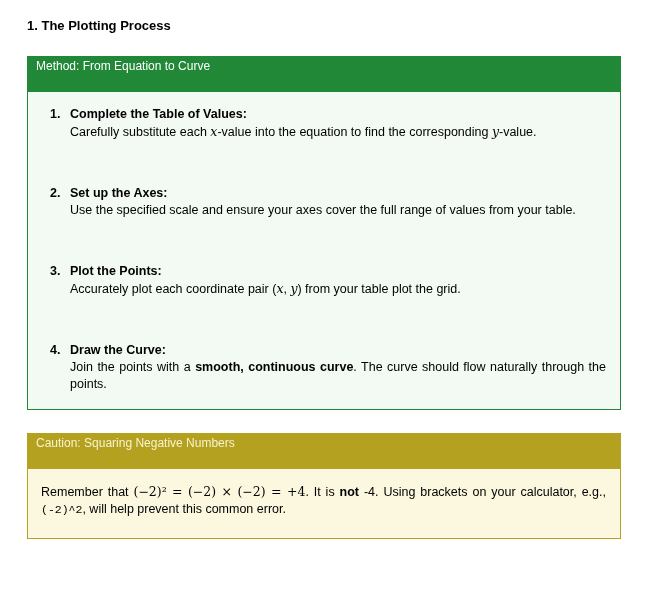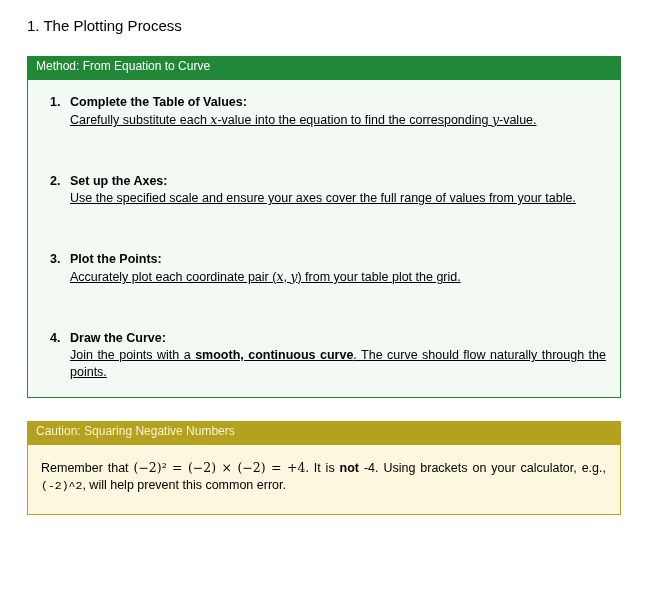--- a/index.html
+++ b/index.html
@@ -10,30 +10,30 @@
     overflow: hidden;
     background: #ffffff;
     color: var(--text, #000);
     font-family: "Liberation Sans", "DejaVu Sans", sans-serif;
     font-size: 12.5px;
     line-height: 17px;
   }
   .content { padding: 15px 27px 0 27px; }
 
   .heading {
-    font-size: 15px;
-    font-weight: normal;
+    font-size: 13px;
+    font-weight: bold;
     margin: 2px 0 22px 0;
   }
 
   .box { margin-bottom: 23px; }
 
   .box-header {
     font-size: 12px;
-    height: 24px;
+    height: 36px;
     line-height: 20px;
     padding: 0 9px;
     white-space: nowrap;
     overflow: hidden;
   }
   .method .box-header { background: var(--method-green, #218838); color: var(--method-title-text, #fff); }
   .method .box-body {
     background: var(--method-body-bg, #f3faf4);
     border: 1px solid var(--method-green, #218838);
     border-top: none;
@@ -45,21 +45,21 @@
     border: 1px solid var(--caution-gold, #b4a11f);
     border-top: none;
     padding: 14px 14px 16px 13px;
   }
 
   .step { display: flex; margin-bottom: 44px; }
   .step:last-child { margin-bottom: 0; }
   .num { flex: 0 0 20px; width: 20px; font-weight: bold; }
   .step-content { flex: 1 1 auto; min-width: 0; }
   .step-label { font-weight: bold; }
-  .step-body { text-align: justify; text-decoration: underline; }
+  .step-body { text-align: justify; }
 
   .caution-para { margin: 0 0 32px 0; text-align: justify; }
   .caution-para:last-child { margin-bottom: 4px; }
 
   .run-b { font-weight: bold; }
   .run-i { font-family: "DejaVu Serif", serif; font-style: italic; }
   .run-m { font-family: "DejaVu Serif", serif; }
   .run-tt { font-family: "Liberation Mono", "DejaVu Sans Mono", monospace; font-size: 11.5px; }
 </style>
 </head>

